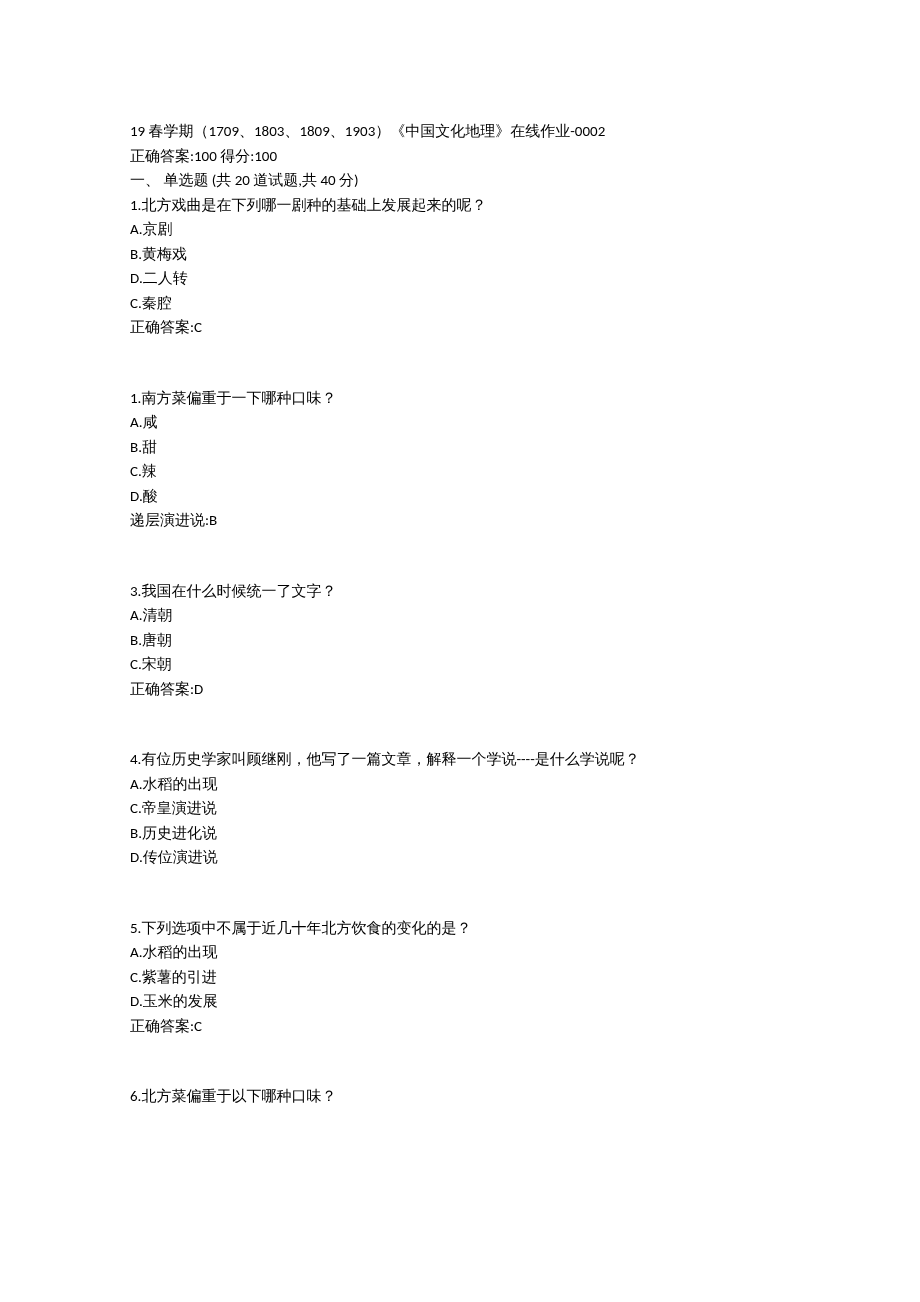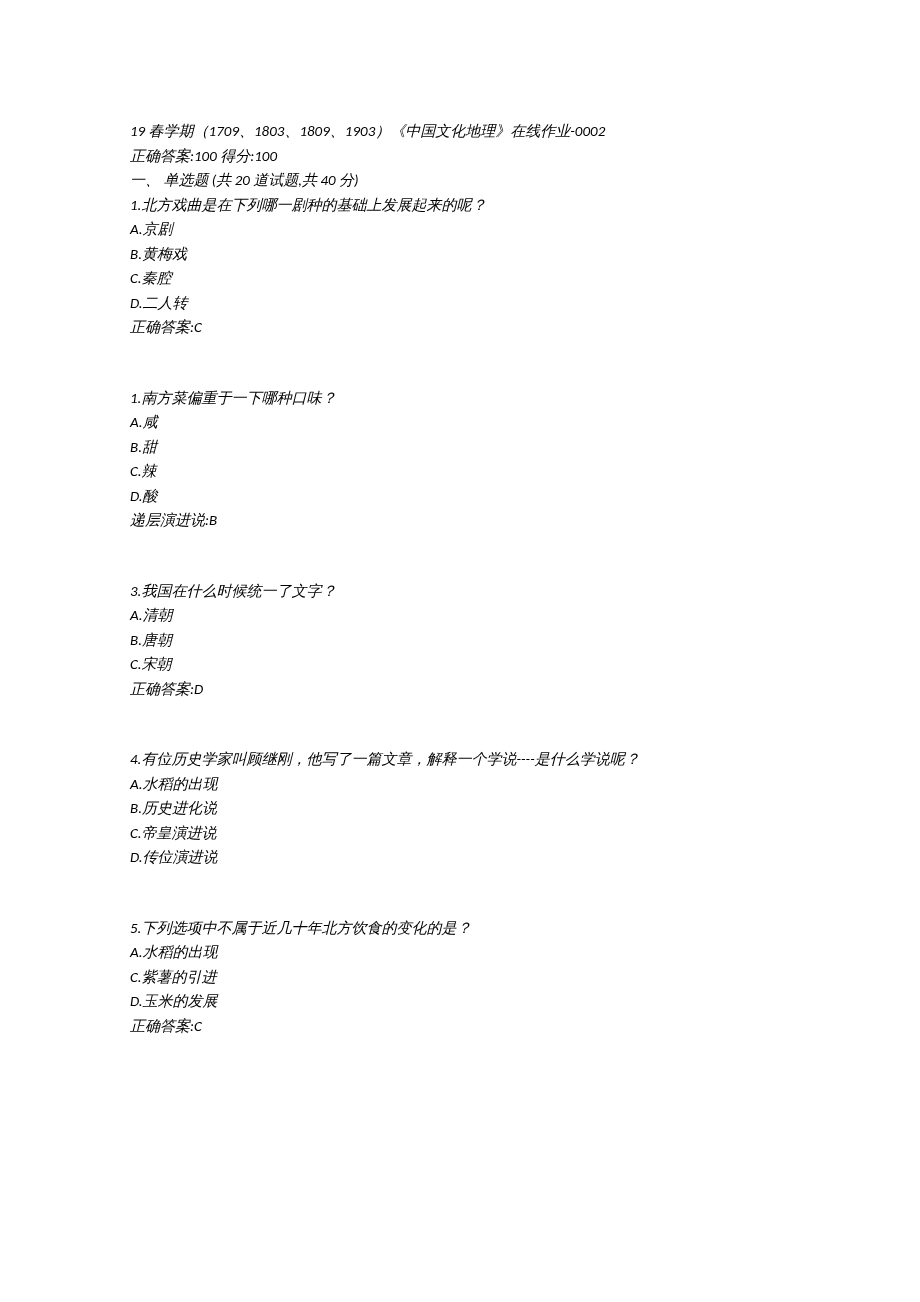--- a/index.html
+++ b/index.html
@@ -1,19 +1,18 @@
 <!DOCTYPE html>
 <html><head>
   <meta charset="utf-8">
   <style>
     * {
       margin: 0;
       padding: 0;
       box-sizing: border-box;
-      font-style: italic;
     }
     body {
       background: #ffffff;
       font-family: "Calibri", "SimSun", "Microsoft YaHei", sans-serif;
       font-size: 15px;
       line-height: 1.5;
       color: #000000;
       padding: 120px 130px 60px 130px;
       width: 920px;
     }
@@ -36,46 +35,49 @@
 
 <div class="header-line">19 春学期（1709、1803、1809、1903）《中国文化地理》在线作业-0002</div>
 <div class="header-line">正确答案:100       得分:100</div>
 <div class="header-line">一、  单选题  (共  20  道试题,共  40  分)</div>
 
 <div id="questions-container">
     <div class="question-block">
       <div class="line">1.北方戏曲是在下列哪一剧种的基础上发展起来的呢？</div>
       <div class="line">A.京剧</div>
       <div class="line">B.黄梅戏</div>
+      <div class="line">D.二人转</div>
       <div class="line">C.秦腔</div>
-      <div class="line">D.二人转</div>
       <div class="line">正确答案:C</div>
     </div>
     <div class="question-block">
       <div class="line">1.南方菜偏重于一下哪种口味？</div>
       <div class="line">A.咸</div>
       <div class="line">B.甜</div>
       <div class="line">C.辣</div>
       <div class="line">D.酸</div>
       <div class="line">递层演进说:B</div>
     </div>
     <div class="question-block">
       <div class="line">3.我国在什么时候统一了文字？</div>
       <div class="line">A.清朝</div>
       <div class="line">B.唐朝</div>
       <div class="line">C.宋朝</div>
       <div class="line">正确答案:D</div>
     </div>
     <div class="question-block">
       <div class="line">4.有位历史学家叫顾继刚，他写了一篇文章，解释一个学说----是什么学说呢？</div>
       <div class="line">A.水稻的出现</div>
+      <div class="line">C.帝皇演进说</div>
       <div class="line">B.历史进化说</div>
-      <div class="line">C.帝皇演进说</div>
       <div class="line">D.传位演进说</div>
     </div>
     <div class="question-block">
       <div class="line">5.下列选项中不属于近几十年北方饮食的变化的是？</div>
       <div class="line">A.水稻的出现</div>
       <div class="line">C.紫薯的引进</div>
       <div class="line">D.玉米的发展</div>
       <div class="line">正确答案:C</div>
     </div>
+    <div class="question-block">
+      <div class="line">6.北方菜偏重于以下哪种口味？</div>
+    </div>
   </div>
 
 </body></html>

